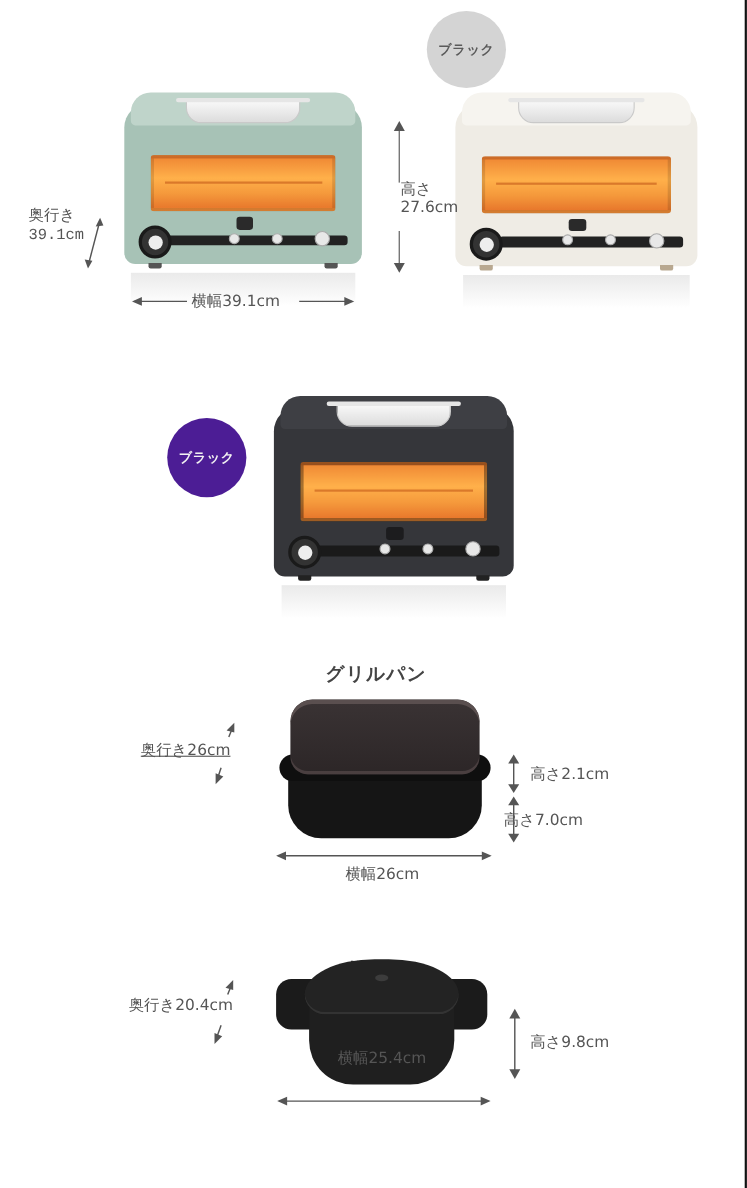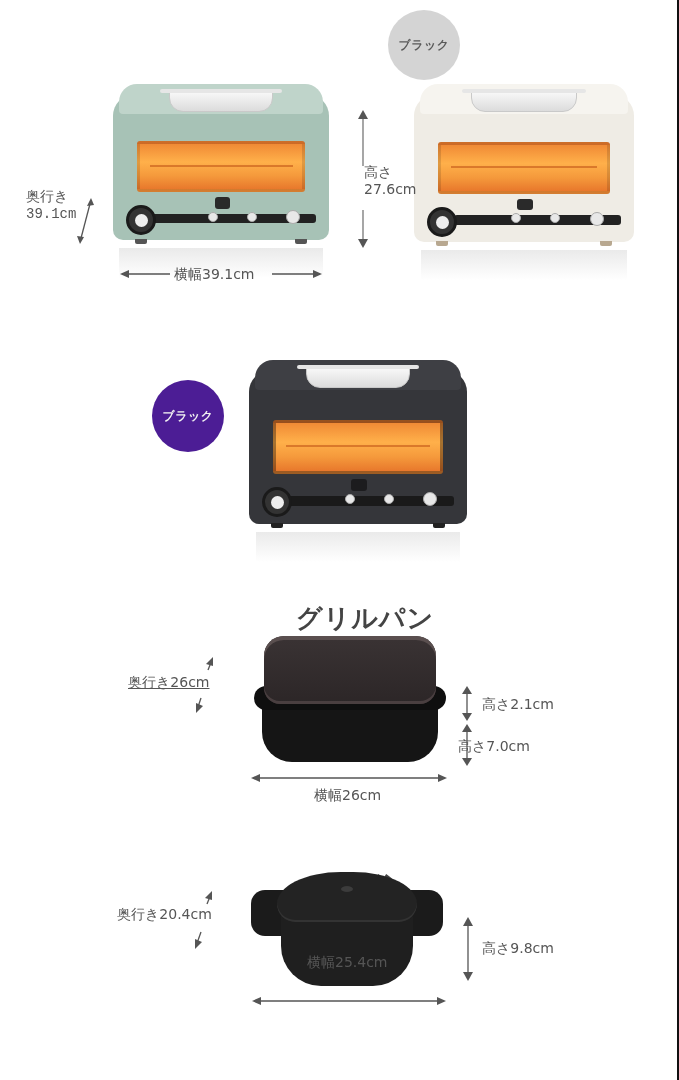--- a/index.html
+++ b/index.html
@@ -42,21 +42,21 @@
     .green .t-body, .green .t-top { background: #a7c2b6; }
     .green .t-top { background: #bfd4ca; }
     .white .t-body { background: #efece5; }
     .white .t-top { background: #f6f4ef; }
     .black .t-body { background: #35363a; }
     .black .t-top { background: #3e3f44; }
     .black .t-logo { background: #1c1c1e; }
 
     
     .dim { position: absolute; font-size: 14px; color: #555; line-height: 17px; white-space: nowrap; }
-    .title { position: absolute; font-size: 26px; font-weight: bold; color: #444; white-space: nowrap; letter-spacing: 1px; }
+    .title { position: absolute; font-size: 17px; font-weight: bold; color: #444; white-space: nowrap; letter-spacing: 1px; }
 
     svg.arrow { position: absolute; overflow: visible; }
 
     
     .grill { position: absolute; left: 254px; top: 636px; width: 192px; height: 128px; }
     .grill-base { position: absolute; left: 8px; right: 8px; top: 64px; height: 62px; background: #151515;
                   border-radius: 6px 6px 30px 30px; }
     .grill-rim { position: absolute; left: 0; right: 0; top: 50px; height: 24px; background: #0f0f0f; border-radius: 14px; }
     .grill-lid { position: absolute; left: 10px; right: 10px; top: 0; height: 68px;
                  background: linear-gradient(#3a3334, #2c2627); border-radius: 20px 20px 16px 16px;

